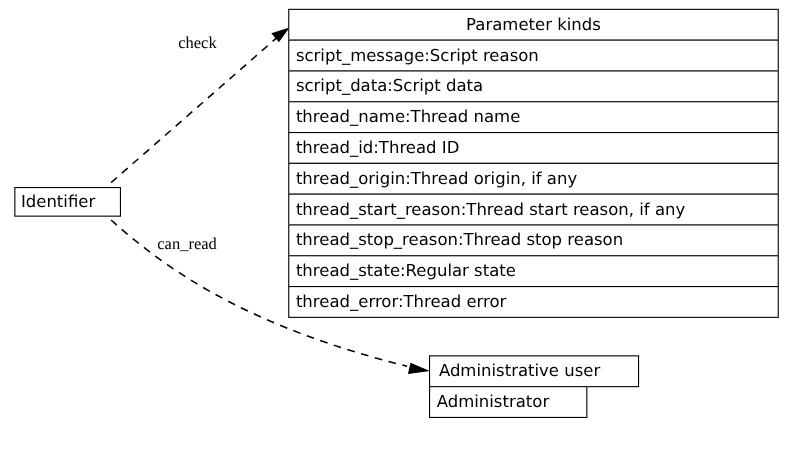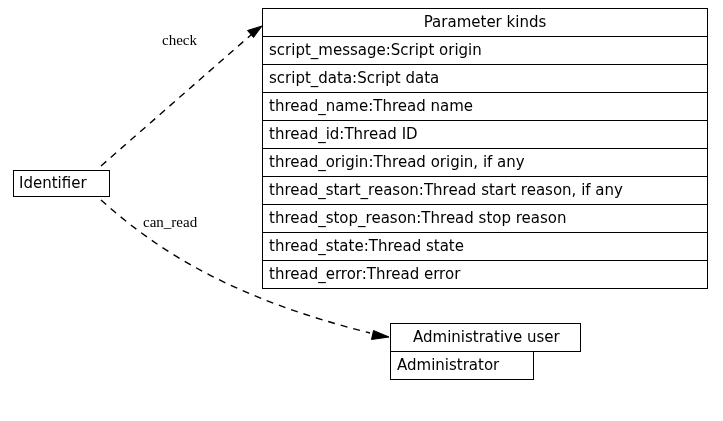--- a/index.html
+++ b/index.html
@@ -136,31 +136,31 @@
   <div class="edge-label" id="edge-label-can-read">can_read</div>
 
   <div class="node-box" id="identifier-node">
     <span>Identifier</span>
   </div>
 
   <div class="record-table" id="parameter-kinds-table">
 
     <div class="record-row head">Parameter kinds</div>
 
-    <div class="record-row body">script_message:Script origin</div>
+    <div class="record-row body">script_message:Script reason</div>
     <div class="record-row body">script_data:Script data</div>
     <div class="record-row body">thread_name:Thread name</div>
     <div class="record-row body">thread_id:Thread ID</div>
     <div class="record-row body">thread_origin:Thread origin, if any</div>
     <div class="record-row body">thread_start_reason:Thread start reason, if any</div>
     <div class="record-row body">thread_stop_reason:Thread stop reason</div>
-    <div class="record-row body">thread_state:Thread state</div>
+    <div class="record-row body">thread_state:Regular state</div>
     <div class="record-row body">thread_error:Thread error</div>
   </div>
 
   <div class="record-table" id="administrative-user-table">
 
-    <div class="record-row head" style="justify-content:flex-start;padding-left:22px;">Administrative user</div>
+    <div class="record-row head" style="justify-content:flex-start;padding-left:8px;">Administrative user</div>
 
     <div class="record-row body">Administrator</div>
   </div>
 
 </div>
 
 </body></html>

